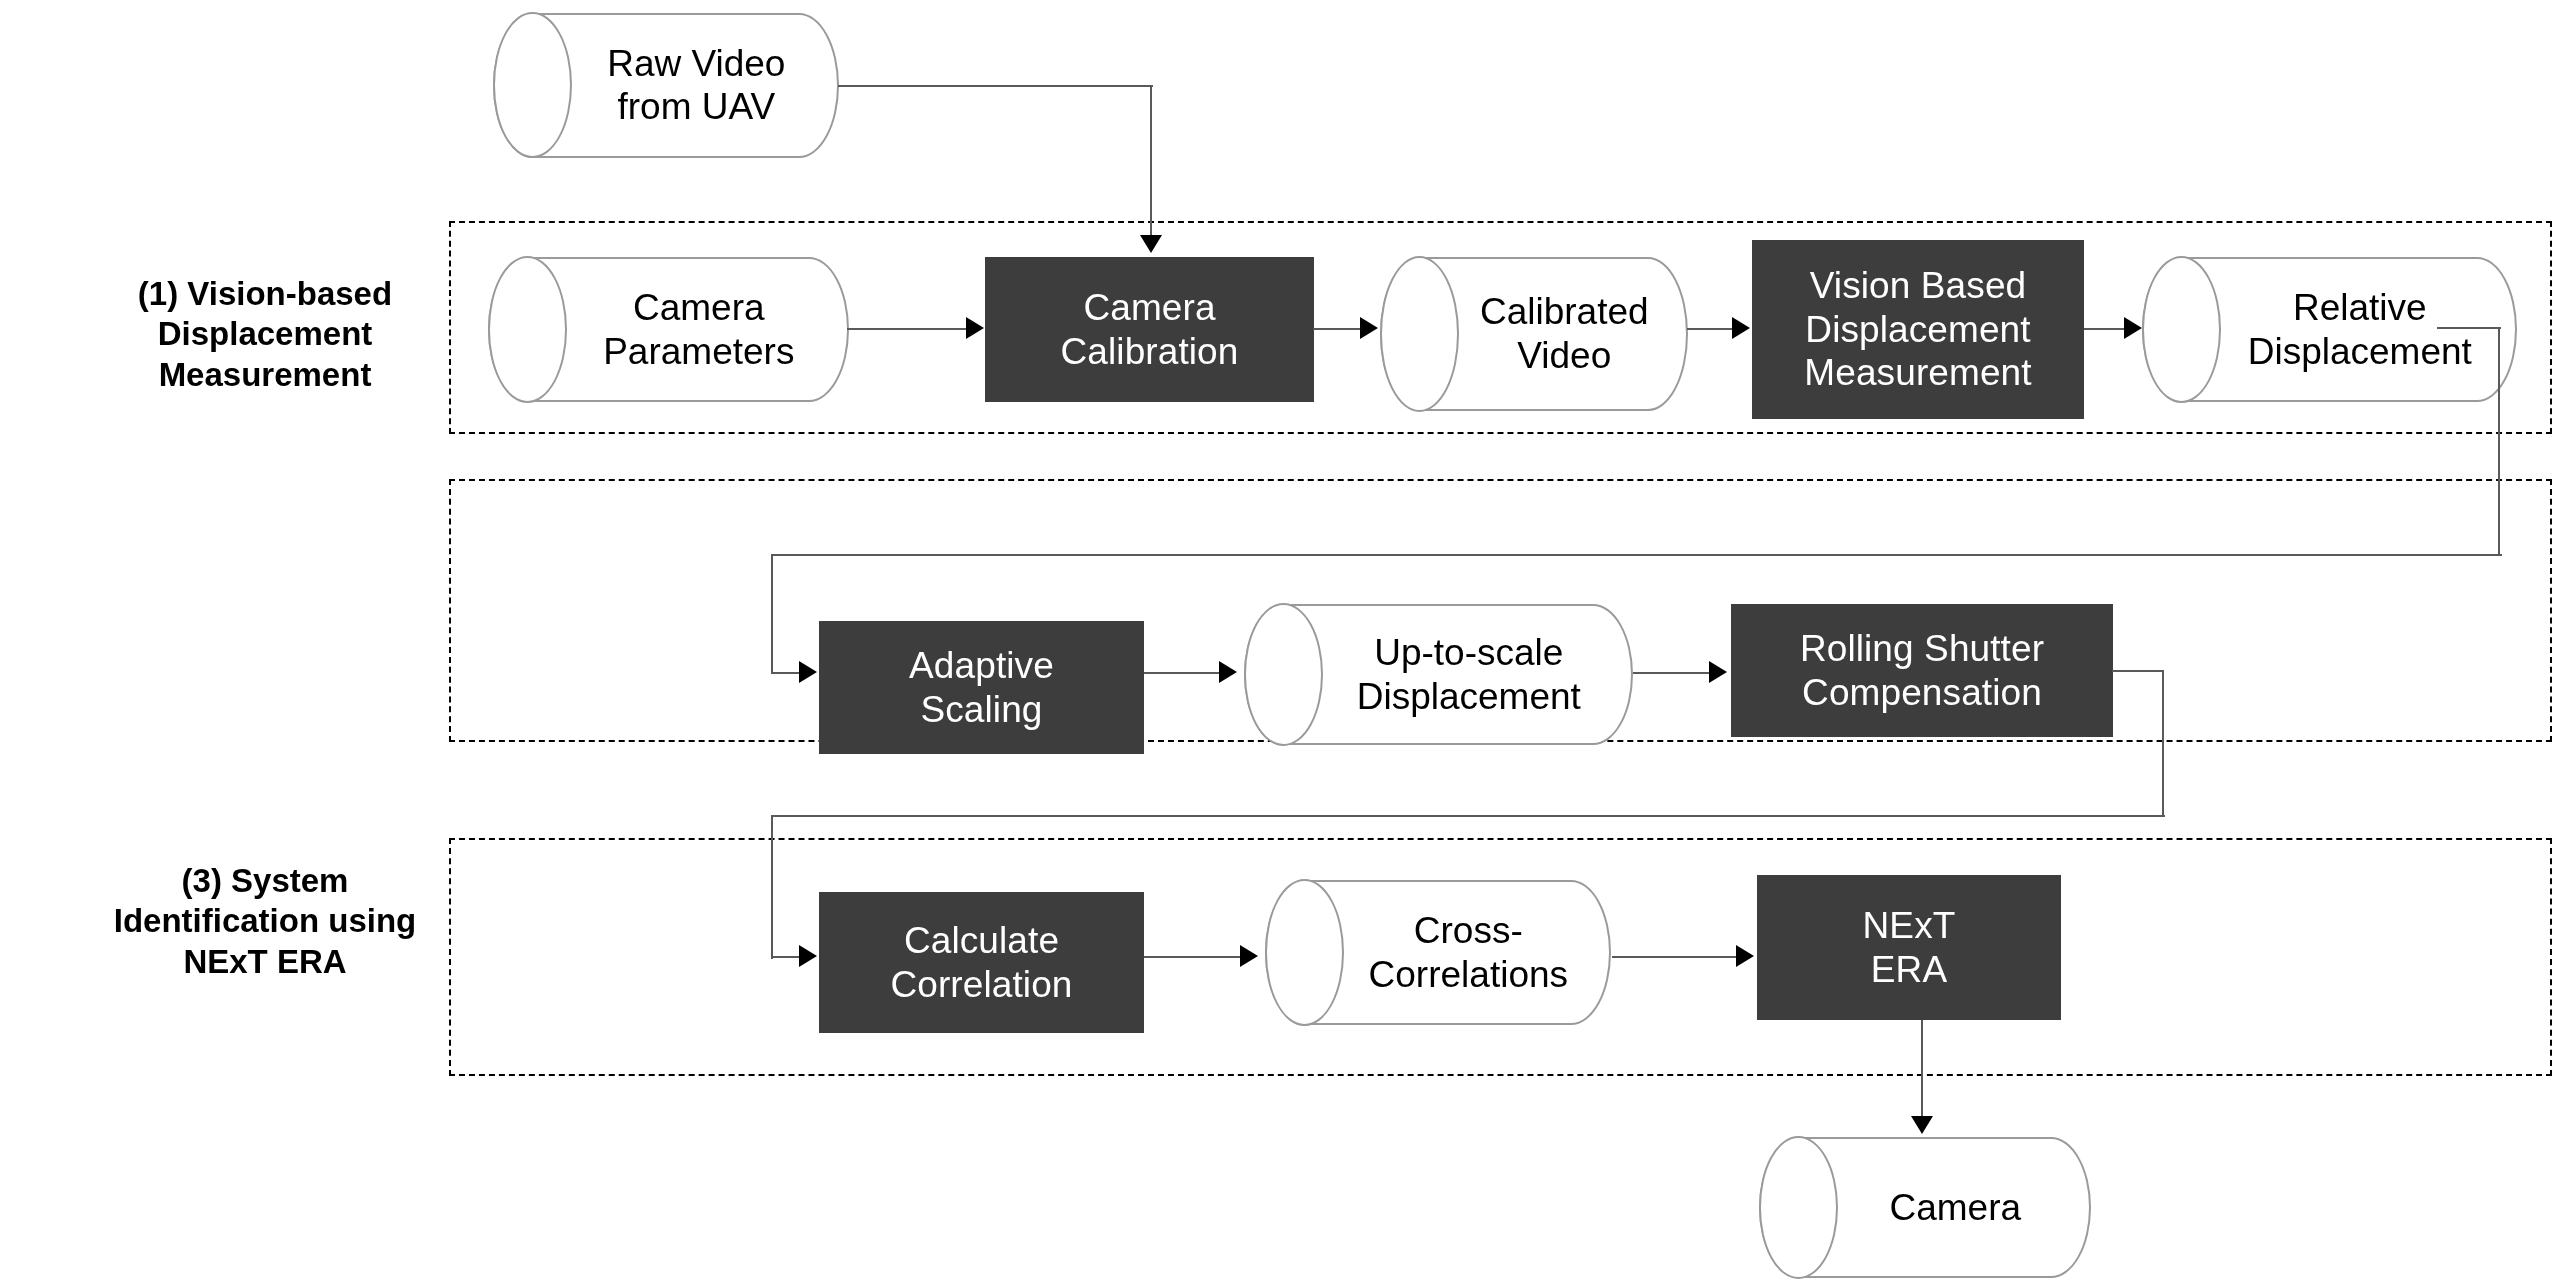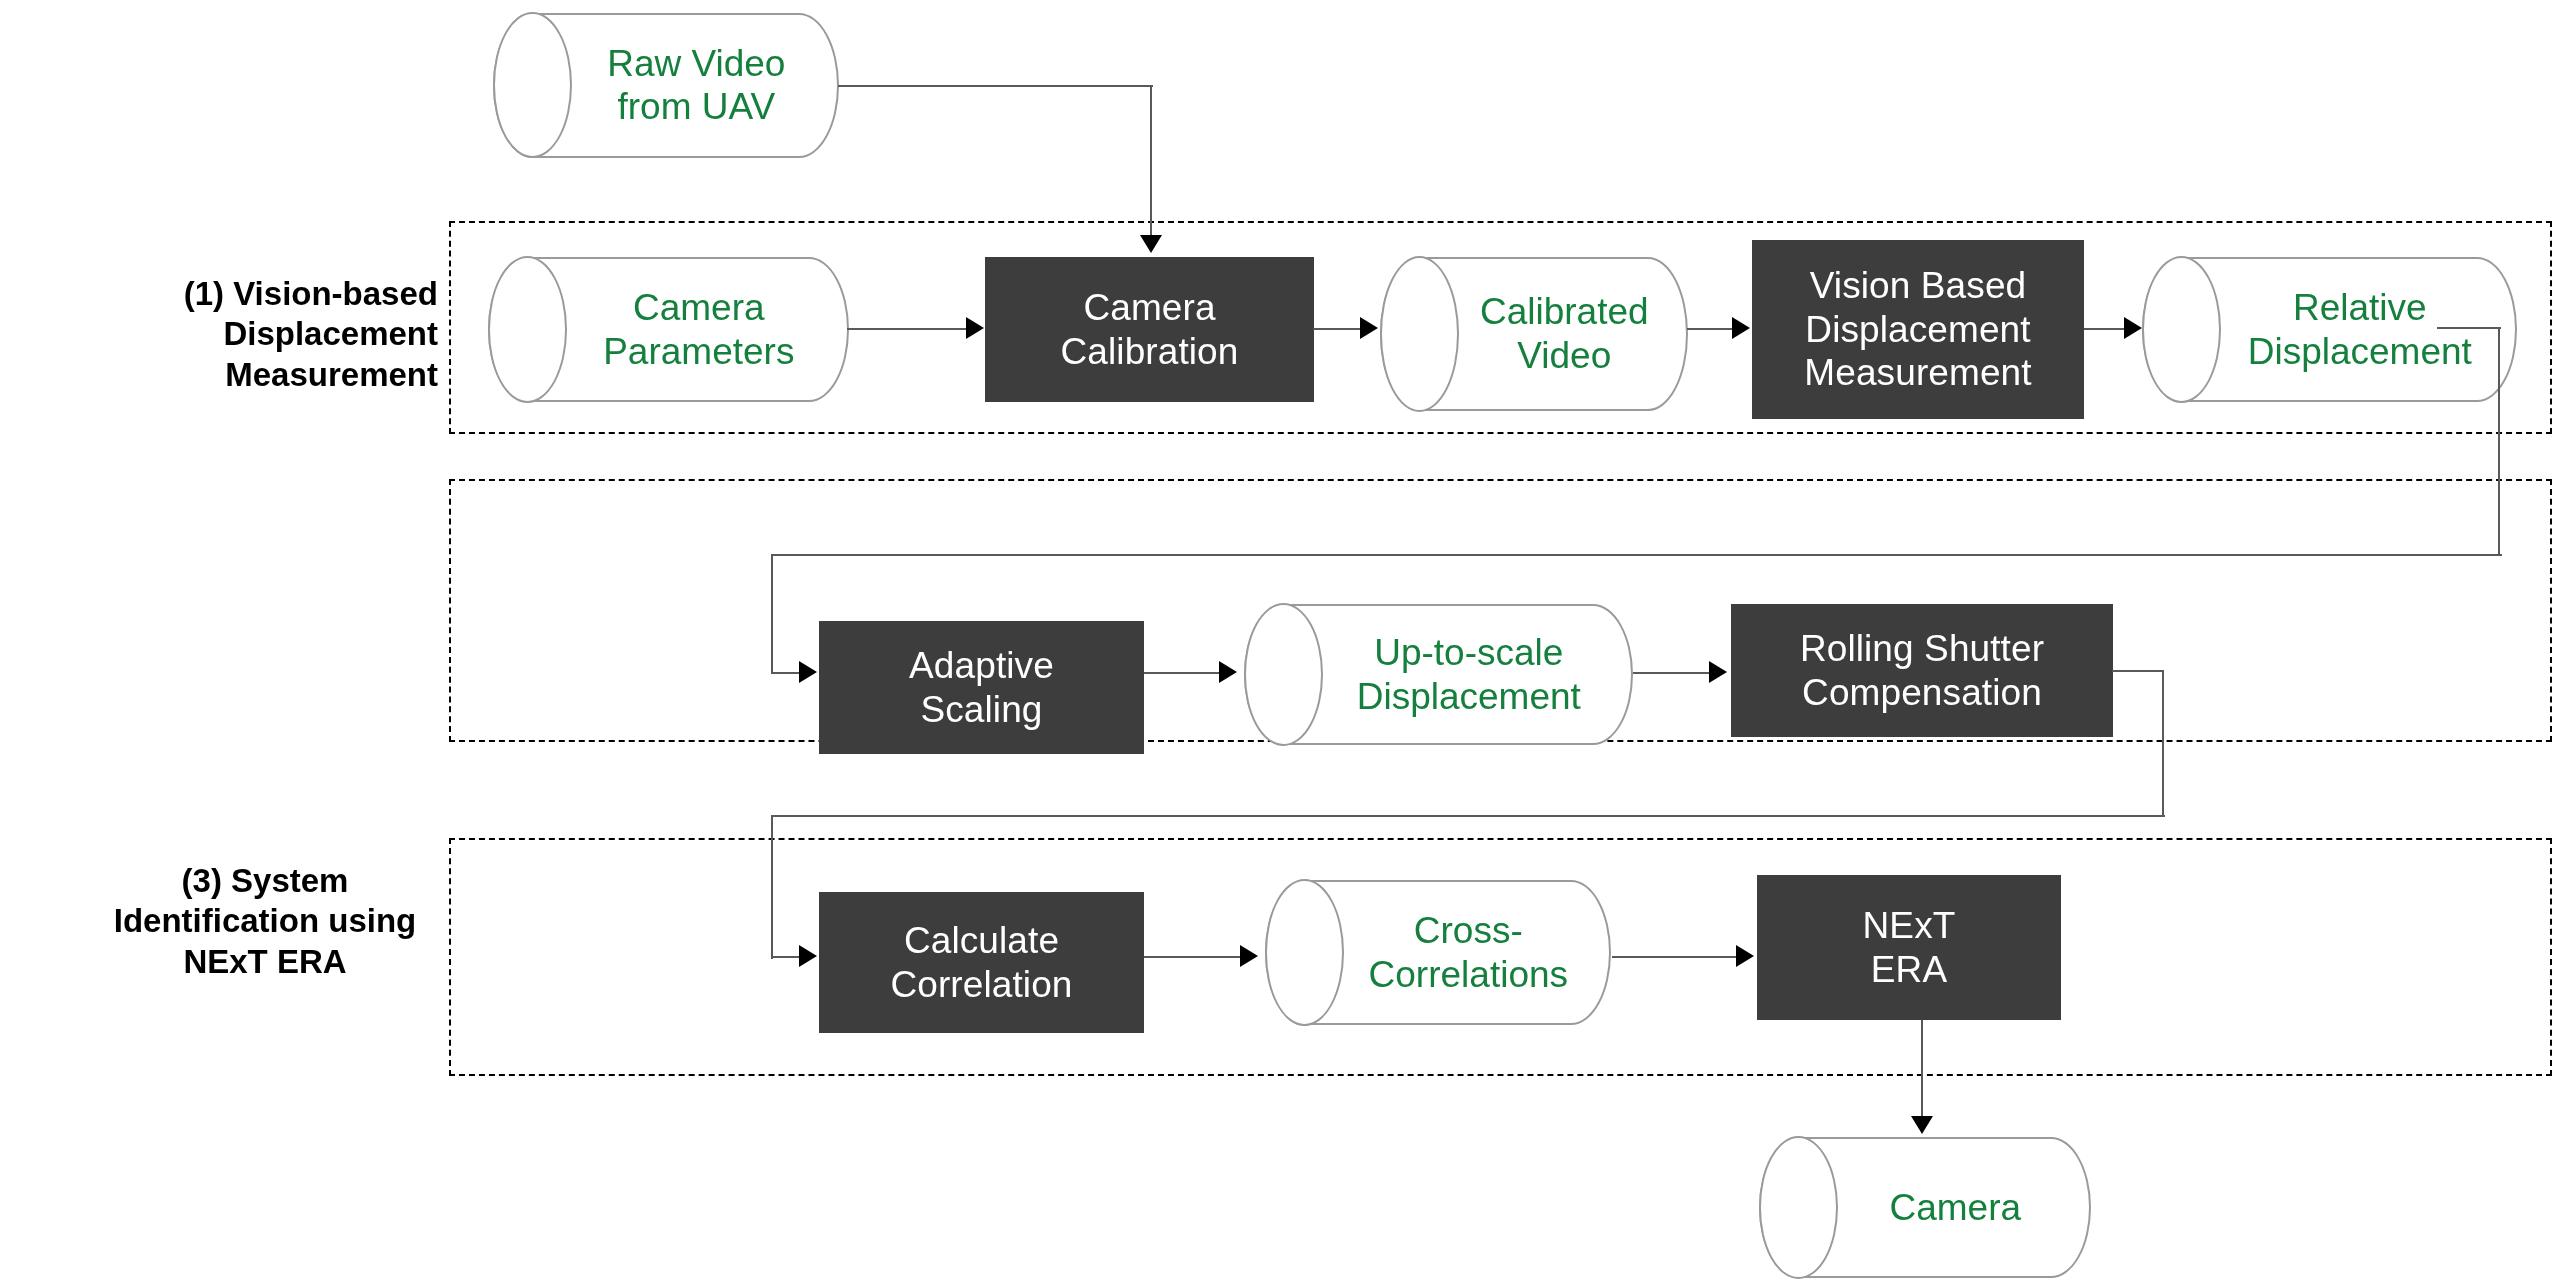--- a/index.html
+++ b/index.html
@@ -67,21 +67,21 @@
     background:#ffffff;
     box-sizing:border-box;
   }
   .cyl .lbl{
     position:absolute;
     left:79px;right:18.4px;top:0;bottom:0;
     display:flex;align-items:center;justify-content:center;
     text-align:center;
     font-size:37px;
     line-height:1.18;
-    color:#15803d;
+    color:#000000;
     white-space:pre-line;
   }
   
   .hline{position:absolute;height:0;border-top:2.8px solid #595959;}
   .vline{position:absolute;width:0;border-left:2.8px solid #595959;}
   .arrow-r{
     position:absolute;
     width:0;height:0;
     border-top:11.3px solid transparent;
     border-bottom:11.3px solid transparent;
@@ -97,21 +97,21 @@
 </style>
 </head>
 <body>
 
 <div id="stage">
 
   <div class="stage-box" style="left:449px;top:221px;width:2103px;height:213px;"></div>
   <div class="stage-box" style="left:449px;top:479px;width:2103px;height:263px;"></div>
   <div class="stage-box" style="left:449px;top:838px;width:2103px;height:238px;"></div>
 
-  <div class="stage-label" style="left:92px;top:274px;width:346px;text-align:right;">(1)  Vision-based
+  <div class="stage-label" style="left:92px;top:274px;width:346px;">(1)  Vision-based
 Displacement
 Measurement</div>
   <div class="stage-label" style="left:92px;top:861px;width:346px;">(3) System
 Identification using
 NExT ERA</div>
 
   <div class="cyl" style="left:493px;top:12.7px;width:346px;height:145px;">
     <div class="body"></div>
     <div class="cap"></div>
     <div class="lbl">Raw Video

